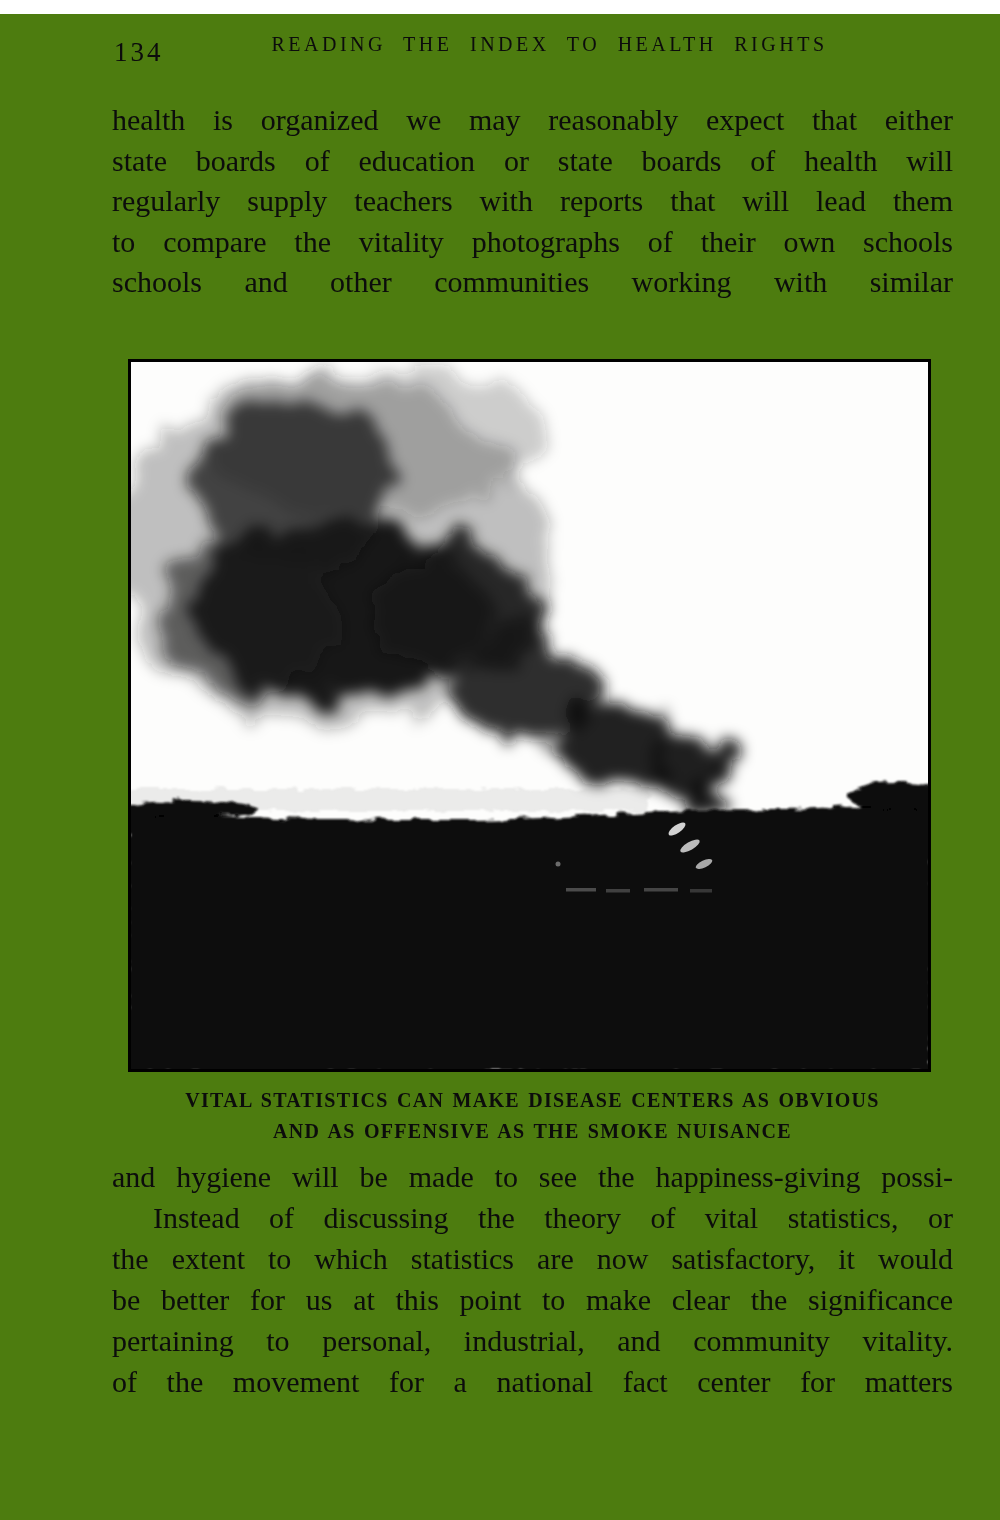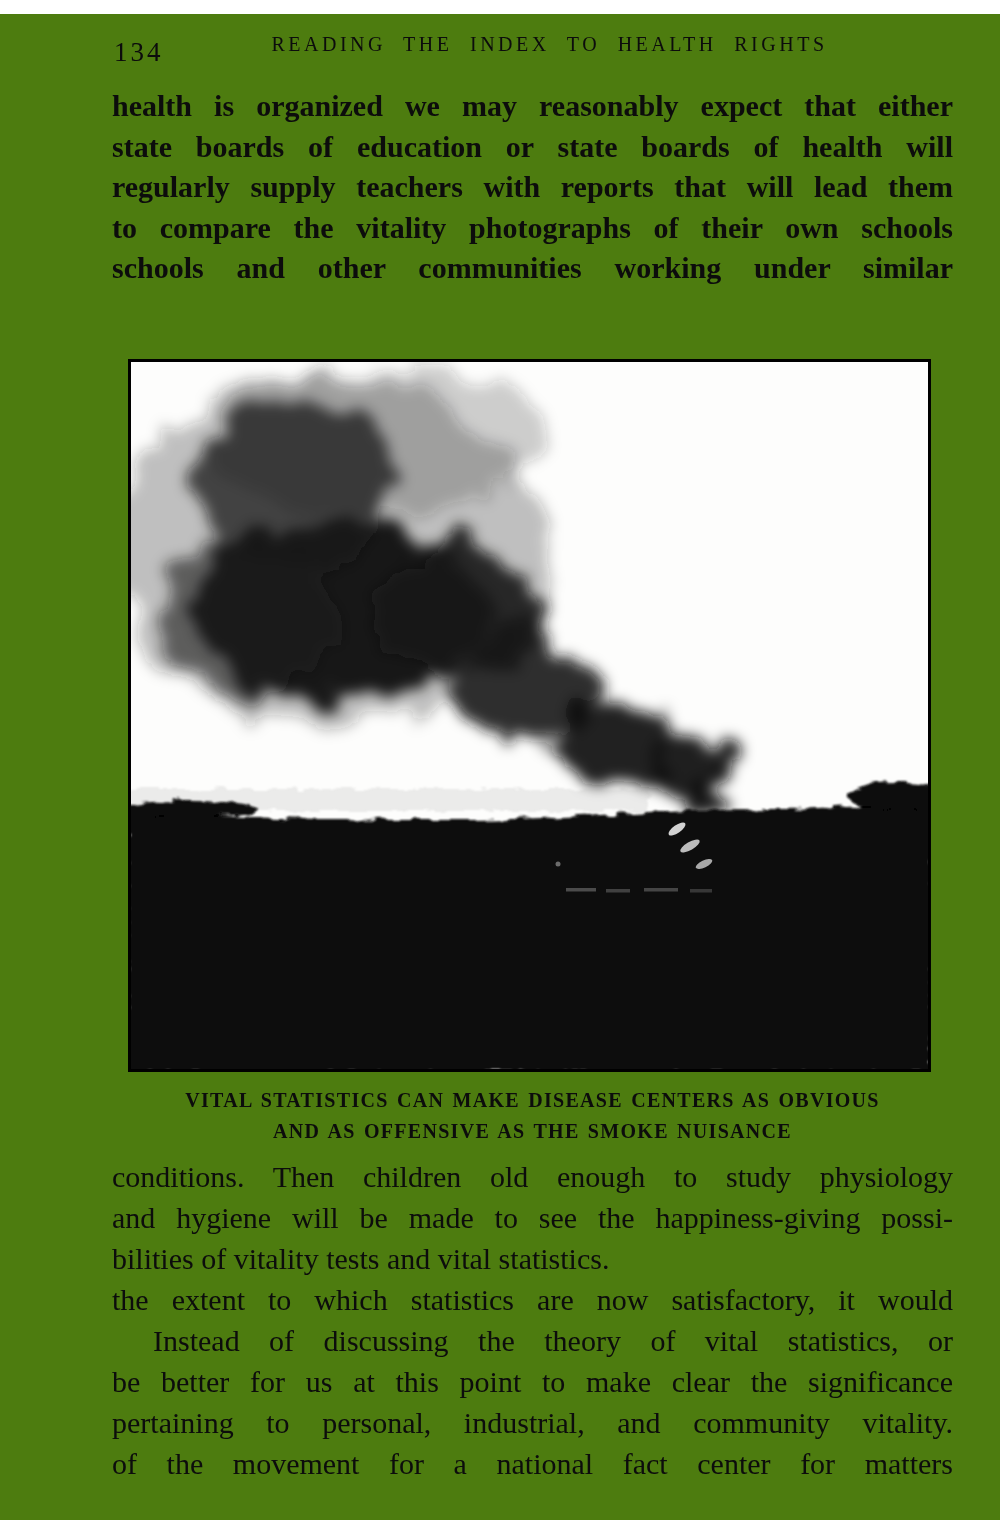--- a/index.html
+++ b/index.html
@@ -25,21 +25,21 @@
   .head-title {
     display: block; text-align: center;
     font-size: 20px; letter-spacing: 3.5px; word-spacing: 9px;
     padding-left: 34px;
     white-space: nowrap;
   }
   .para {
     position: absolute; left: 112px; width: 841px;
     font-size: 30px; line-height: 40.5px;
   }
-  .p1 { top: 72px; font-weight: bold; }
+  .p1 { top: 86px; }
   .p23 { top: 1142px; line-height: 41px; }
   .jline { text-align: justify; text-align-last: justify; }
   .plain { text-align: left; }
   .indent { text-indent: 41px; }
   .figurebox {
     position: absolute; left: 128px; top: 345px;
     width: 803px; height: 713px;
   }
   .figurebox svg { display: block; }
   .caption {
@@ -57,21 +57,21 @@
   <header class="running-header">
     <span class="pagenum">134</span>
     <span class="head-title">READING THE INDEX TO HEALTH RIGHTS</span>
   </header>
 
   <div class="para p1">
     <div class="jline">health is organized we may reasonably expect that either</div>
     <div class="jline">state boards of education or state boards of health will</div>
     <div class="jline">regularly supply teachers with reports that will lead them</div>
     <div class="jline">to compare the vitality photographs of their own schools</div>
-    <div class="jline">schools and other communities working under similar</div>
+    <div class="jline">schools and other communities working with similar</div>
   </div>
 
   <figure class="figurebox">
     <svg viewBox="0 0 803 713" width="803" height="713" role="img">
       <defs>
         <filter id="roughsmoke" x="-40%" y="-40%" width="180%" height="180%">
           <feTurbulence type="fractalNoise" baseFrequency="0.022" numOctaves="4" seed="8" result="n"></feTurbulence>
           <feDisplacementMap in="SourceGraphic" in2="n" scale="55" xChannelSelector="R" yChannelSelector="G" result="d"></feDisplacementMap>
           <feGaussianBlur in="d" stdDeviation="7"></feGaussianBlur>
         </filter>
@@ -140,23 +140,21 @@
       <rect x="1.5" y="1.5" width="800" height="710" fill="none" stroke="#000000" stroke-width="3"></rect>
     </svg>
   </figure>
 
   <div class="caption">
     <div>VITAL STATISTICS CAN MAKE DISEASE CENTERS AS OBVIOUS</div>
     <div>AND AS OFFENSIVE AS THE SMOKE NUISANCE</div>
   </div>
 
   <div class="para p23">
-    <div class="jline">conditions.  Then children old enough to study physiology</div>
     <div class="jline">and hygiene will be made to see the happiness-giving possi-</div>
-    <div class="plain">bilities of vitality tests and vital statistics.</div>
+    <div class="jline indent">Instead of discussing the theory of vital statistics, or</div>
     <div class="jline">the extent to which statistics are now satisfactory, it would</div>
-    <div class="jline indent">Instead of discussing the theory of vital statistics, or</div>
     <div class="jline">be better for us at this point to make clear the significance</div>
     <div class="jline">pertaining to personal, industrial, and community vitality.</div>
     <div class="jline">of the movement for a national fact center for matters</div>
   </div>
 
 </div>
 
 </body></html>

